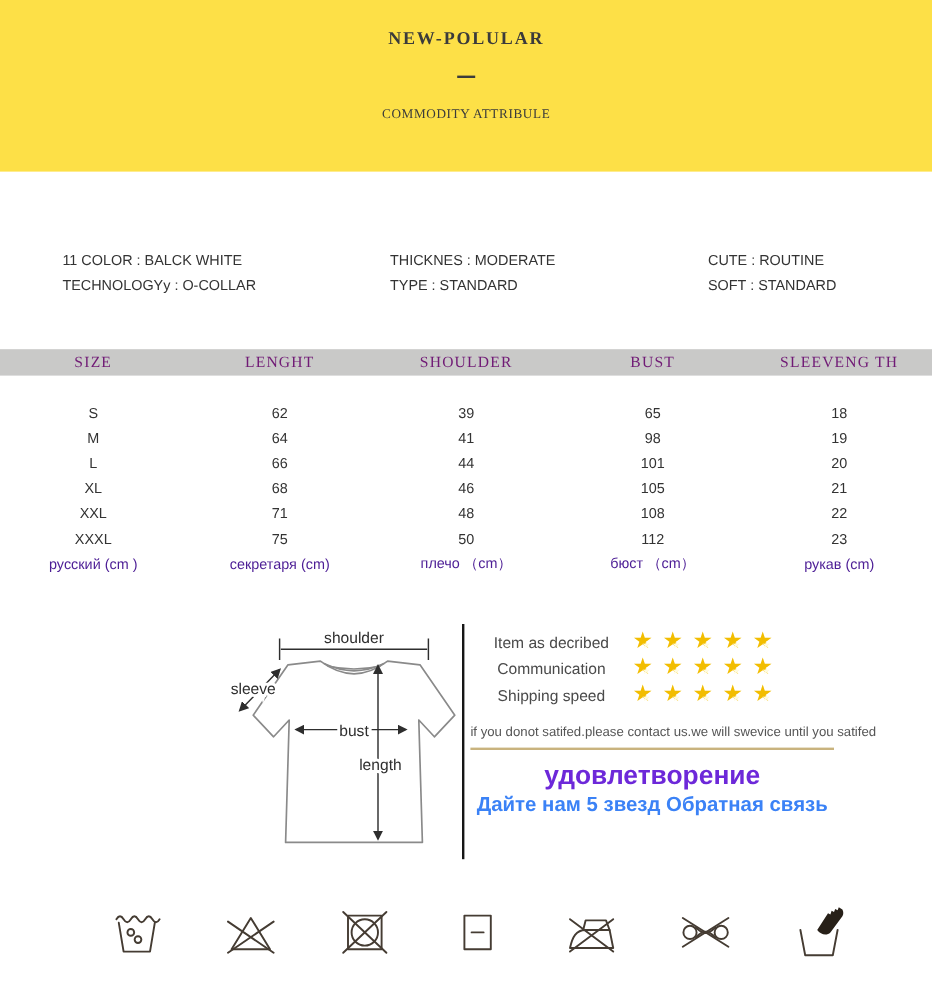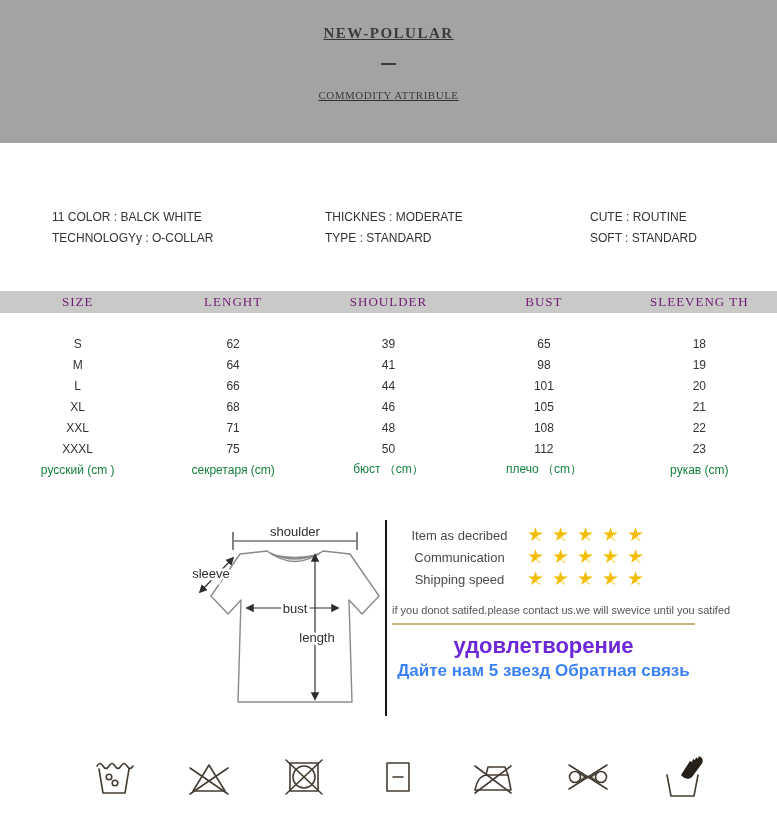--- a/index.html
+++ b/index.html
@@ -19,21 +19,21 @@
   .attr-col.c1{left:52px;}.attr-col.c2{left:325px;}.attr-col.c3{left:590px;}
   .attr-col p{margin:0 0 8px 0;font-size:12px;line-height:13px;color:#333;white-space:nowrap;}
   
   .sizes{position:absolute;top:291px;left:0;width:777px;}
   .size-head{display:flex;height:22px;background:#c9c9c8;align-items:center;}
   .size-head .cell{flex:1;text-align:center;font-family:"Liberation Serif",serif;font-size:13px;letter-spacing:1px;color:#701a75;}
   .size-body{padding-top:20px;}
   .size-row{display:flex;height:21px;align-items:center;}
   .size-row .cell{flex:1;text-align:center;font-size:12px;color:#333;}
   .size-foot{display:flex;height:21px;align-items:center;}
-  .size-foot .cell{flex:1;text-align:center;font-size:12px;color:#15803d;}
+  .size-foot .cell{flex:1;text-align:center;font-size:12px;color:#4c1d95;}
   
   .measure{position:absolute;top:512px;left:0;width:777px;height:212px;}
   .tshirt{position:absolute;left:145px;top:0;width:250px;height:210px;}
   .vline{position:absolute;left:385px;top:8px;width:2px;height:196px;background:#161616;}
   .feedback{position:absolute;left:392px;top:12px;width:303px;text-align:center;}
   .fb-title{font-weight:bold;font-size:23px;line-height:30px;white-space:nowrap;}
   .fb-num{font-size:33px;margin:0 3px;vertical-align:-3px;}
   .rating-row{display:flex;align-items:center;height:22px;}
   .rating-label{width:135px;text-align:center;font-size:13px;color:#4a4a4a;}
   .rating-stars{flex:1;text-align:left;line-height:20px;}
@@ -48,21 +48,21 @@
   .care{position:absolute;top:746px;left:0;width:777px;height:62px;display:flex;align-items:center;
         justify-content:space-between;padding:0 70px 0 90px;box-sizing:border-box;}
   .care svg{width:48px;height:48px;display:block;}
   .care .ink{stroke:#453c33;stroke-width:1.6;fill:none;stroke-linecap:round;stroke-linejoin:round;}
 </style>
 </head>
 <body>
 
 <div class="page">
 
-  <header class="hdr" style="background: #a3a3a3; text-decoration: underline;">
+  <header class="hdr" style="background: #fde047;">
     <div class="hdr-title">NEW-POLULAR</div>
     <div class="hdr-dash"></div>
     <div class="hdr-sub">COMMODITY ATTRIBULE</div>
   </header>
 
   <section class="attrs">
     <div class="attr-col c1">
         <p>11 COLOR : BALCK WHITE</p>
         <p>TECHNOLOGYy : O-COLLAR</p>
       </div>
@@ -124,22 +124,22 @@
           <div class="cell">XXXL</div>
           <div class="cell">75</div>
           <div class="cell">50</div>
           <div class="cell">112</div>
           <div class="cell">23</div>
         </div>
       </div>
     <div class="size-foot" id="size-foot">
         <div class="cell">русский (cm )</div>
         <div class="cell">секретаря (cm)</div>
+        <div class="cell">плечо （cm）</div>
         <div class="cell">бюст （cm）</div>
-        <div class="cell">плечо （cm）</div>
         <div class="cell">рукав (cm)</div>
       </div>
   </section>
 
   <section class="measure">
 
     <svg class="tshirt" viewBox="0 0 250 210" xmlns="http://www.w3.org/2000/svg">
       <defs>
         <marker id="ah" viewBox="0 0 10 10" refX="8" refY="5" markerWidth="7" markerHeight="7" orient="auto-start-reverse">
           <path d="M0,0 L10,5 L0,10 Z" fill="#2e2e2e"></path>

